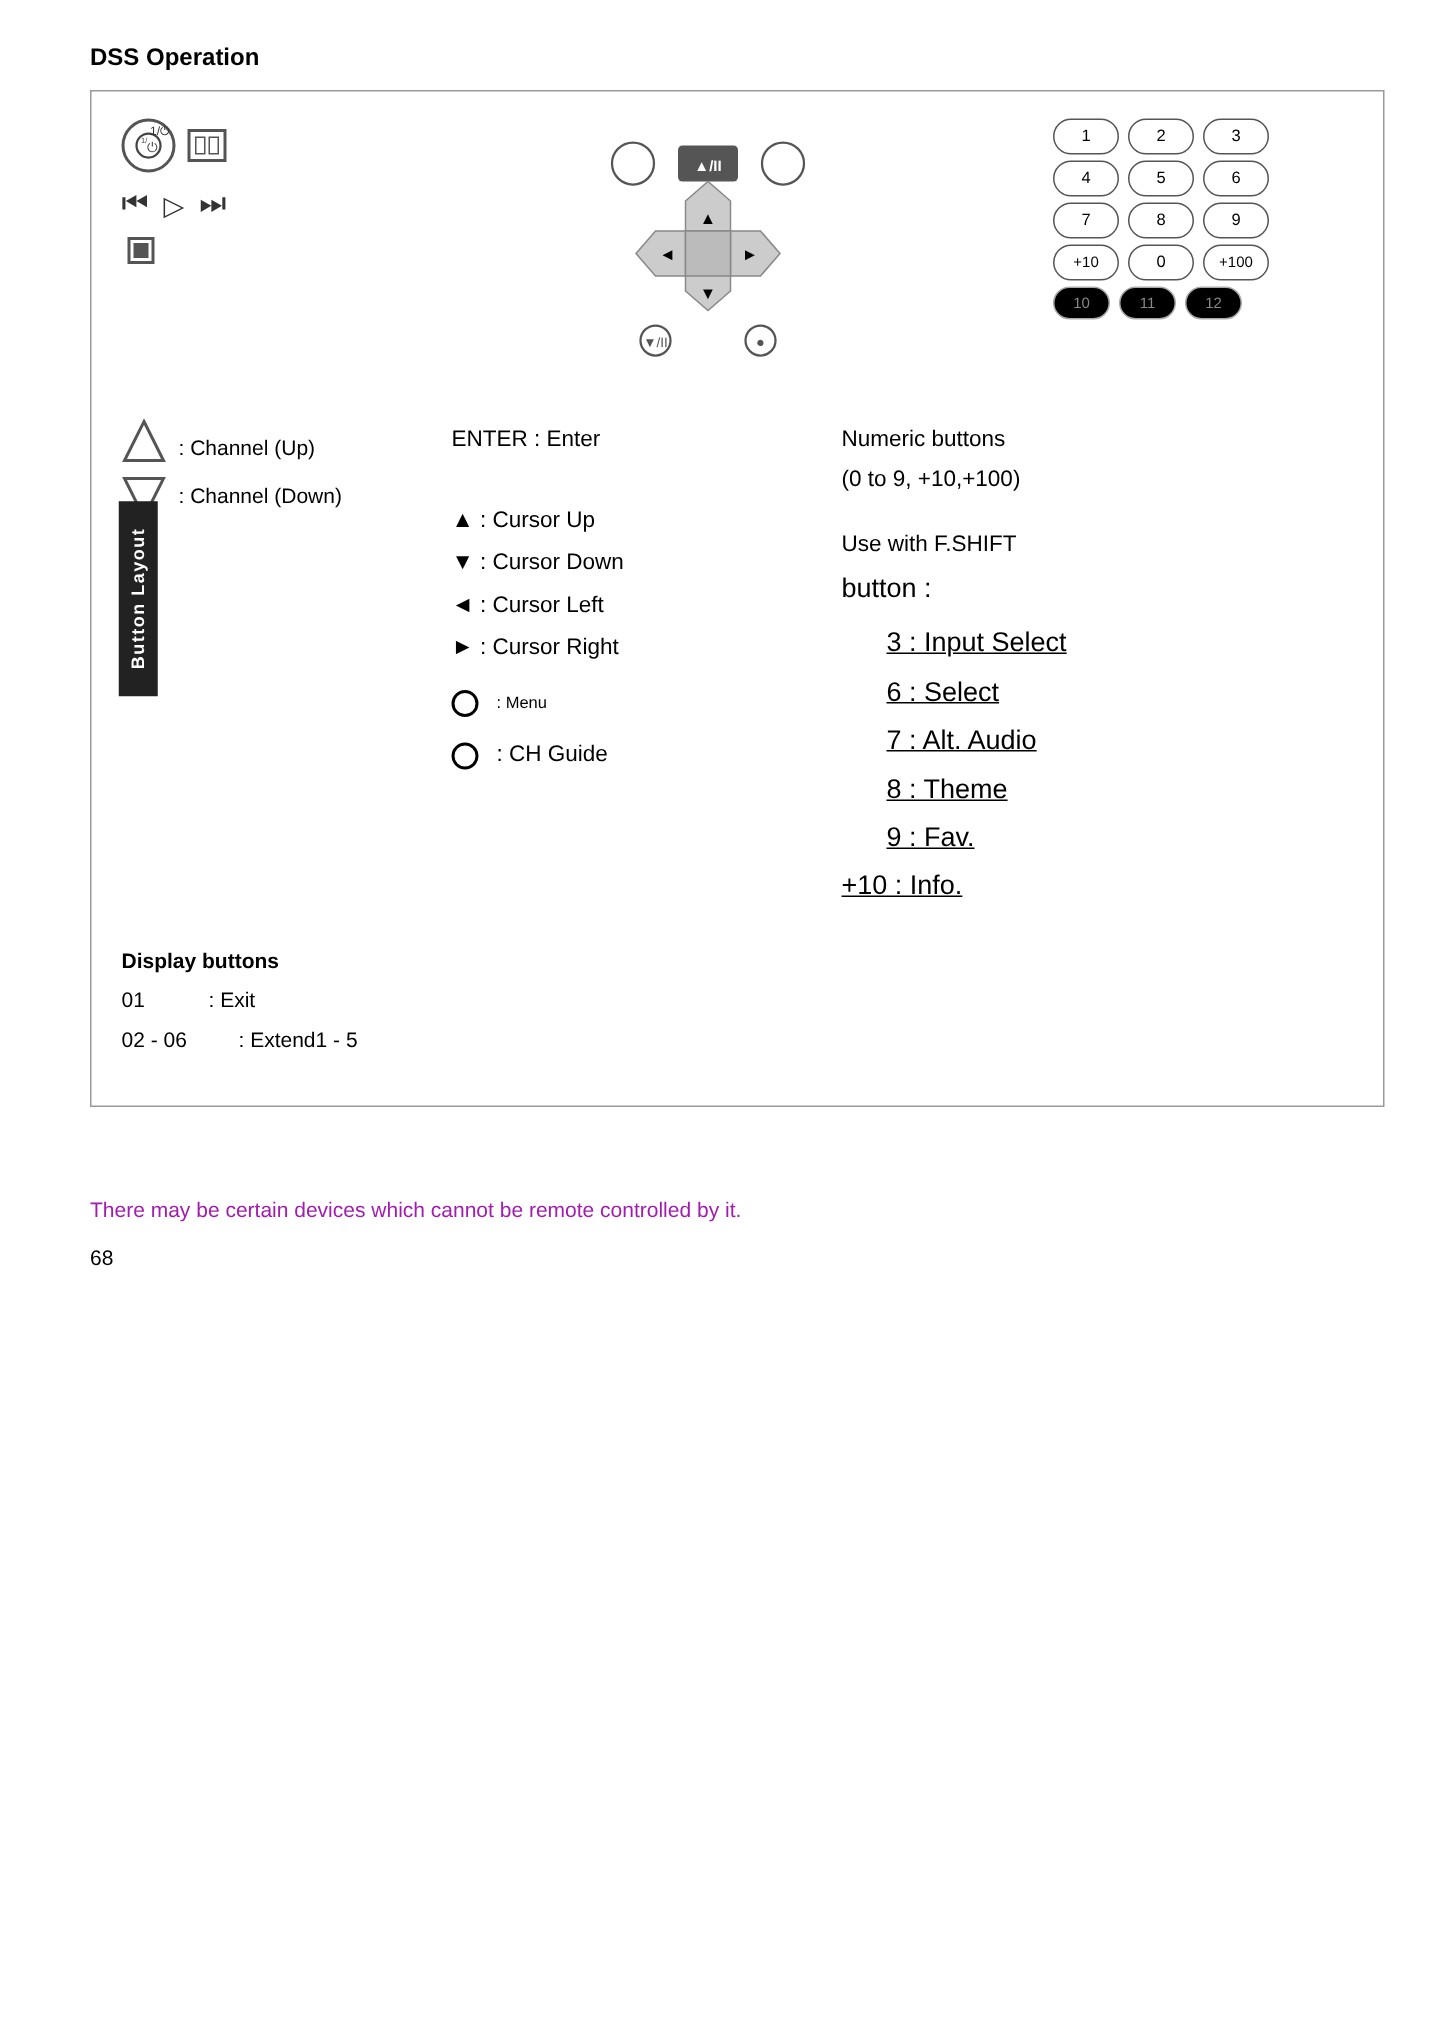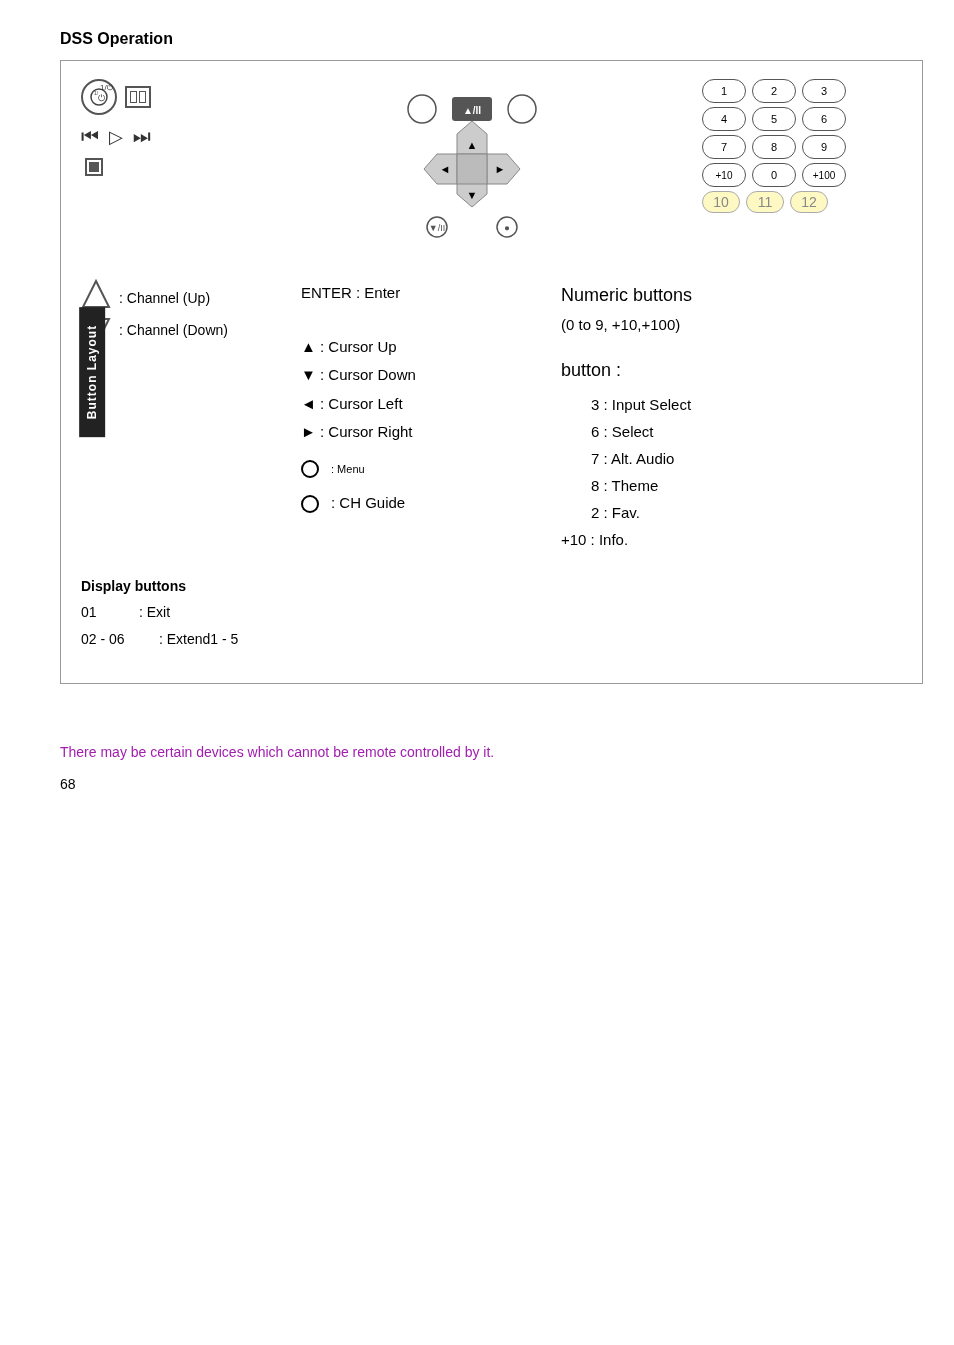--- a/index.html
+++ b/index.html
@@ -164,22 +164,22 @@
     }
 
     .num-btn-small {
       width: 38px;
       height: 22px;
       border-radius: 11px;
       border: 1.5px solid #aaa;
       display: flex;
       align-items: center;
       justify-content: center;
-      font-size: 14px;
-      background: #fef9c3;
+      font-size: 10px;
+      background: #000000;
       color: #888;
     }
 
     
     .desc-area {
       display: flex;
       flex-direction: row;
       align-items: flex-start;
       gap: 0;
       margin-top: 10px;
@@ -420,31 +420,32 @@
           <span style="font-size:11px;text-align:right;">: Menu</span>
         </div>
 
         <div style="margin-top:10px; display:flex; align-items:center; gap:6px;">
           <span class="menu-circle"></span>
           <span style="font-size:15px;">: CH Guide</span>
         </div>
       </div>
 
       <div class="desc-col-right">
-        <div style="font-size:18px;">Numeric buttons</div>
+        <div style="font-size:15px;">Numeric buttons</div>
         <div style="font-size:15px; margin-bottom:16px;">(0 to 9, +10,+100)</div>
 
+        <div style="font-size:15px;">Use with F.SHIFT</div>
         <div style="font-size:18px; margin-bottom:4px;">button :</div>
 
-        <div style="font-size:15px; line-height:1.8;">
+        <div style="font-size:18px; line-height:1.8;text-decoration:underline;">
           <div class="indent">3 :  Input Select</div>
           <div class="indent">6 :  Select</div>
           <div class="indent">7 :  Alt. Audio</div>
           <div class="indent">8 :  Theme</div>
-          <div class="indent">2 :  Fav.</div>
+          <div class="indent">9 :  Fav.</div>
           <div>+10 :  Info.</div>
         </div>
       </div>
 
     </div>
 
     <div class="display-buttons-section">
       <div class="bold">Display buttons</div>
       <div class="display-row">
         <span class="display-num">01</span>

